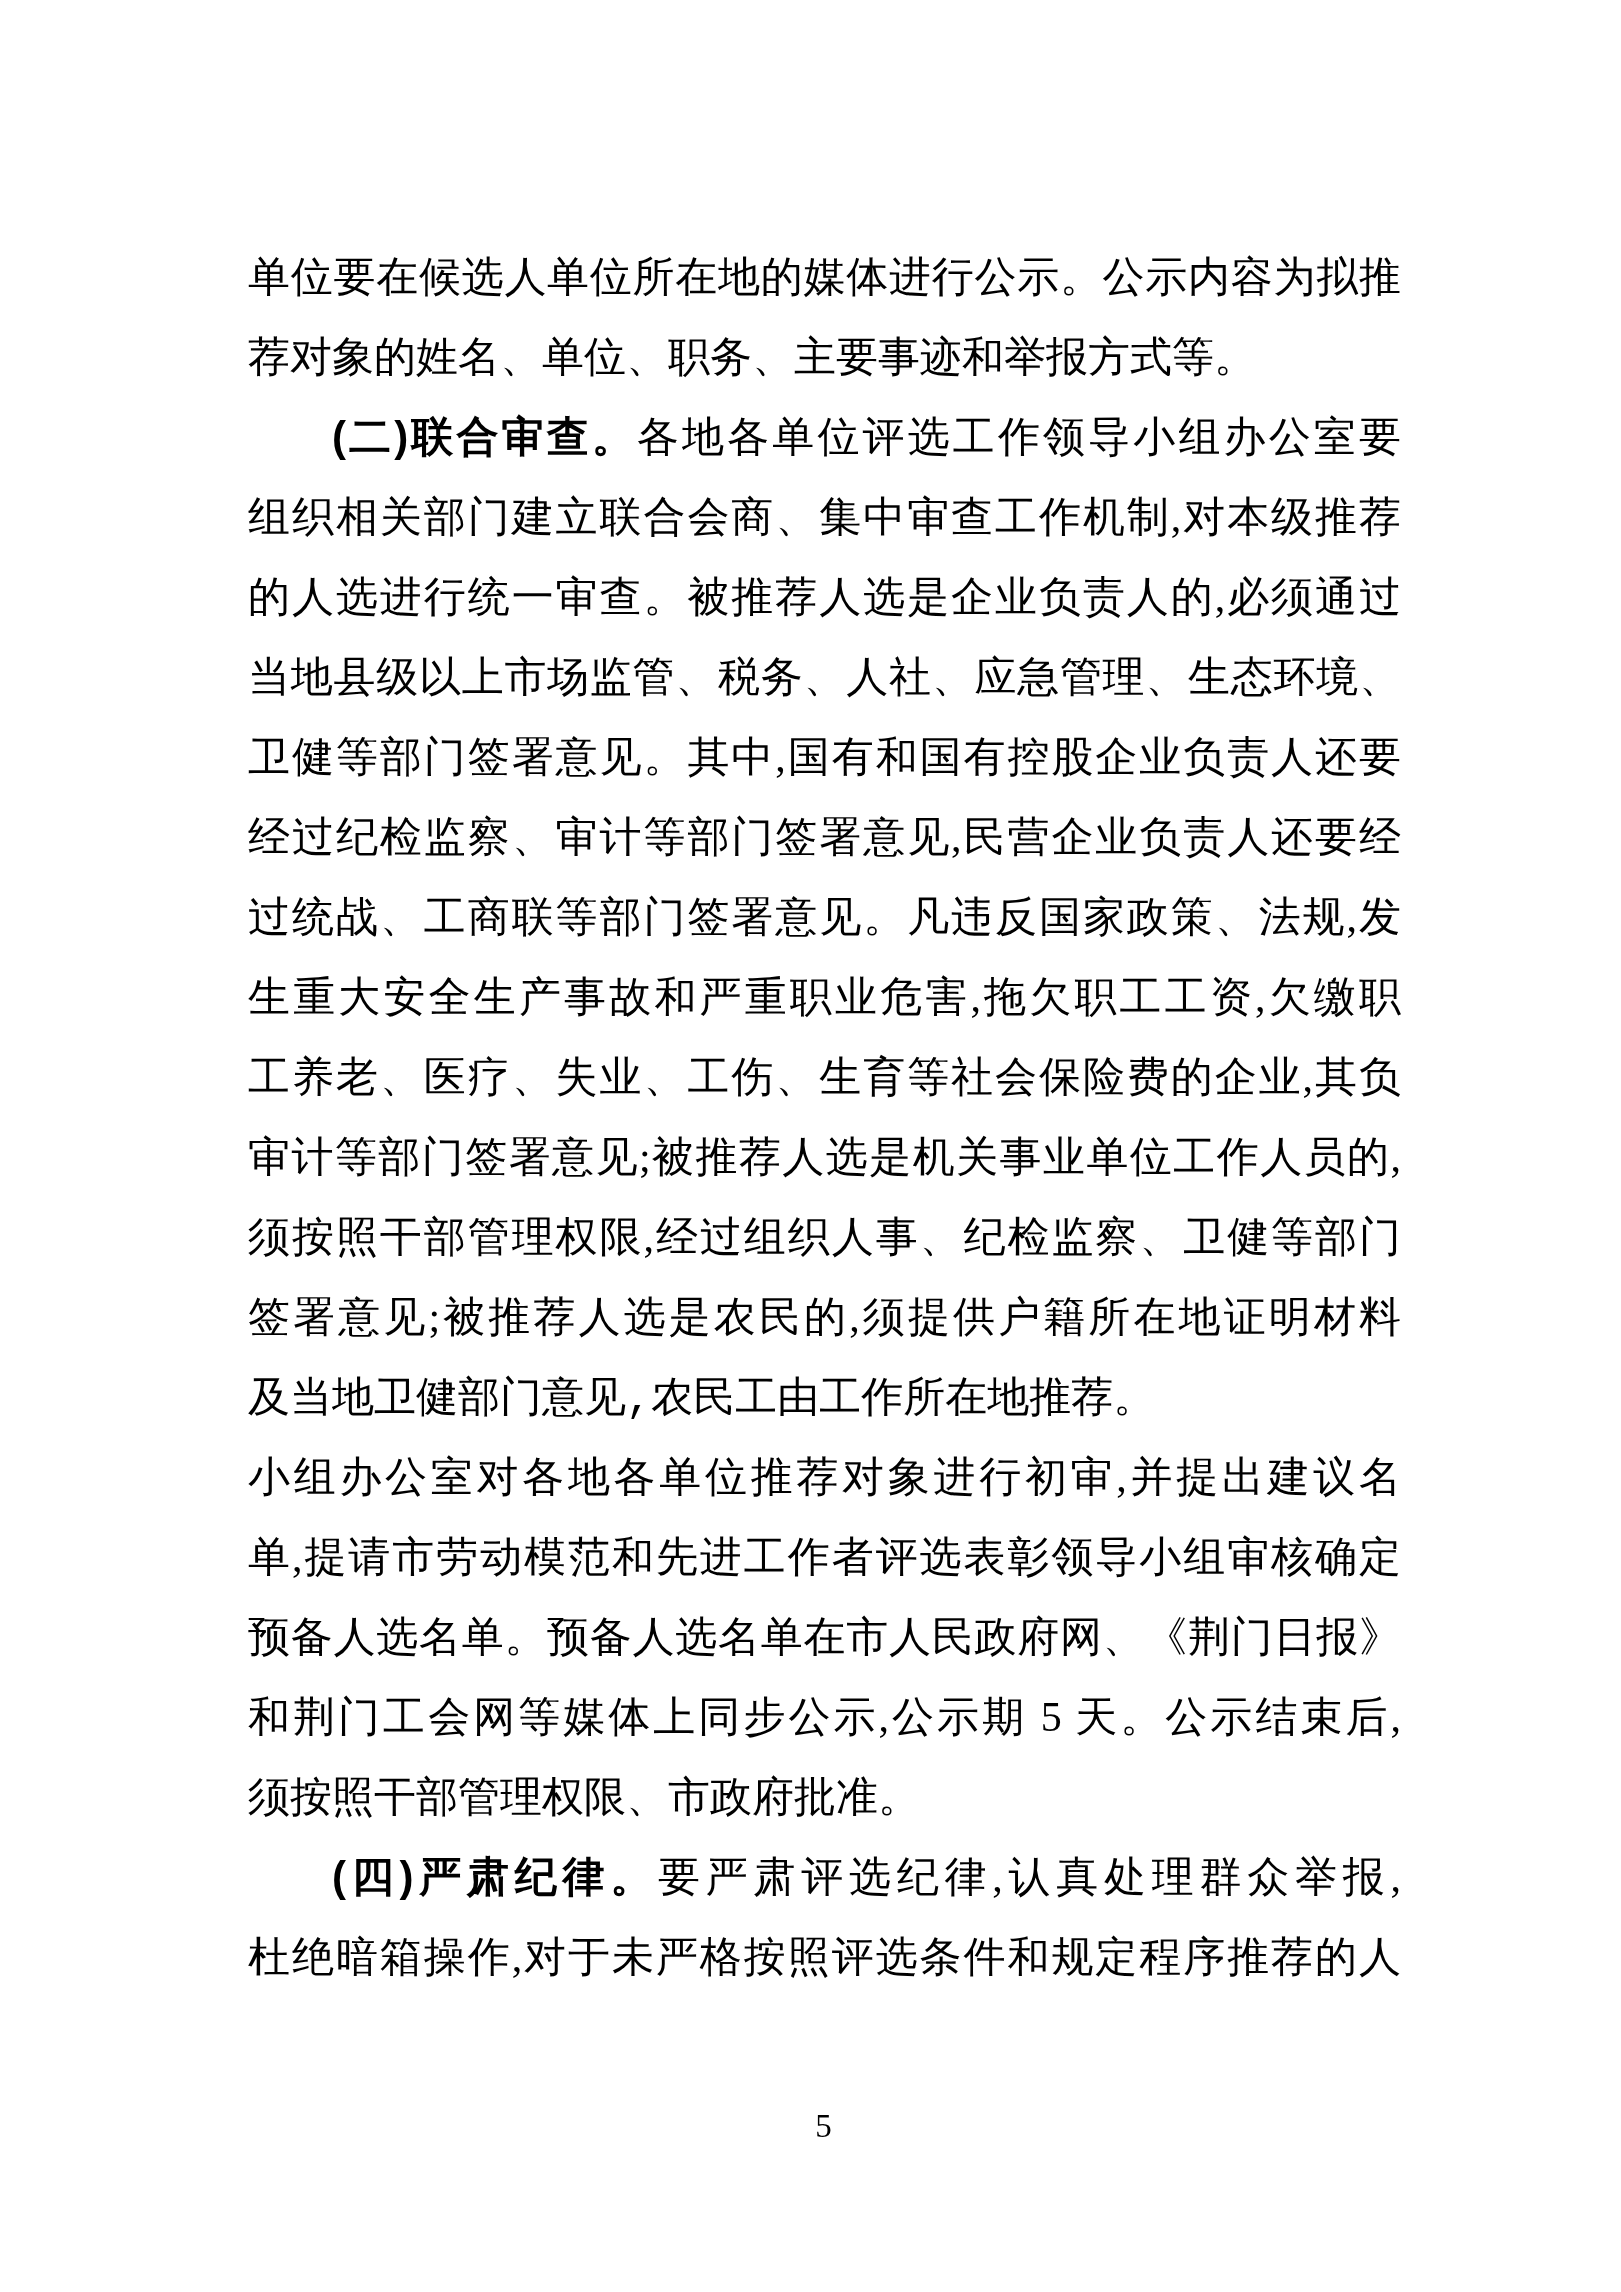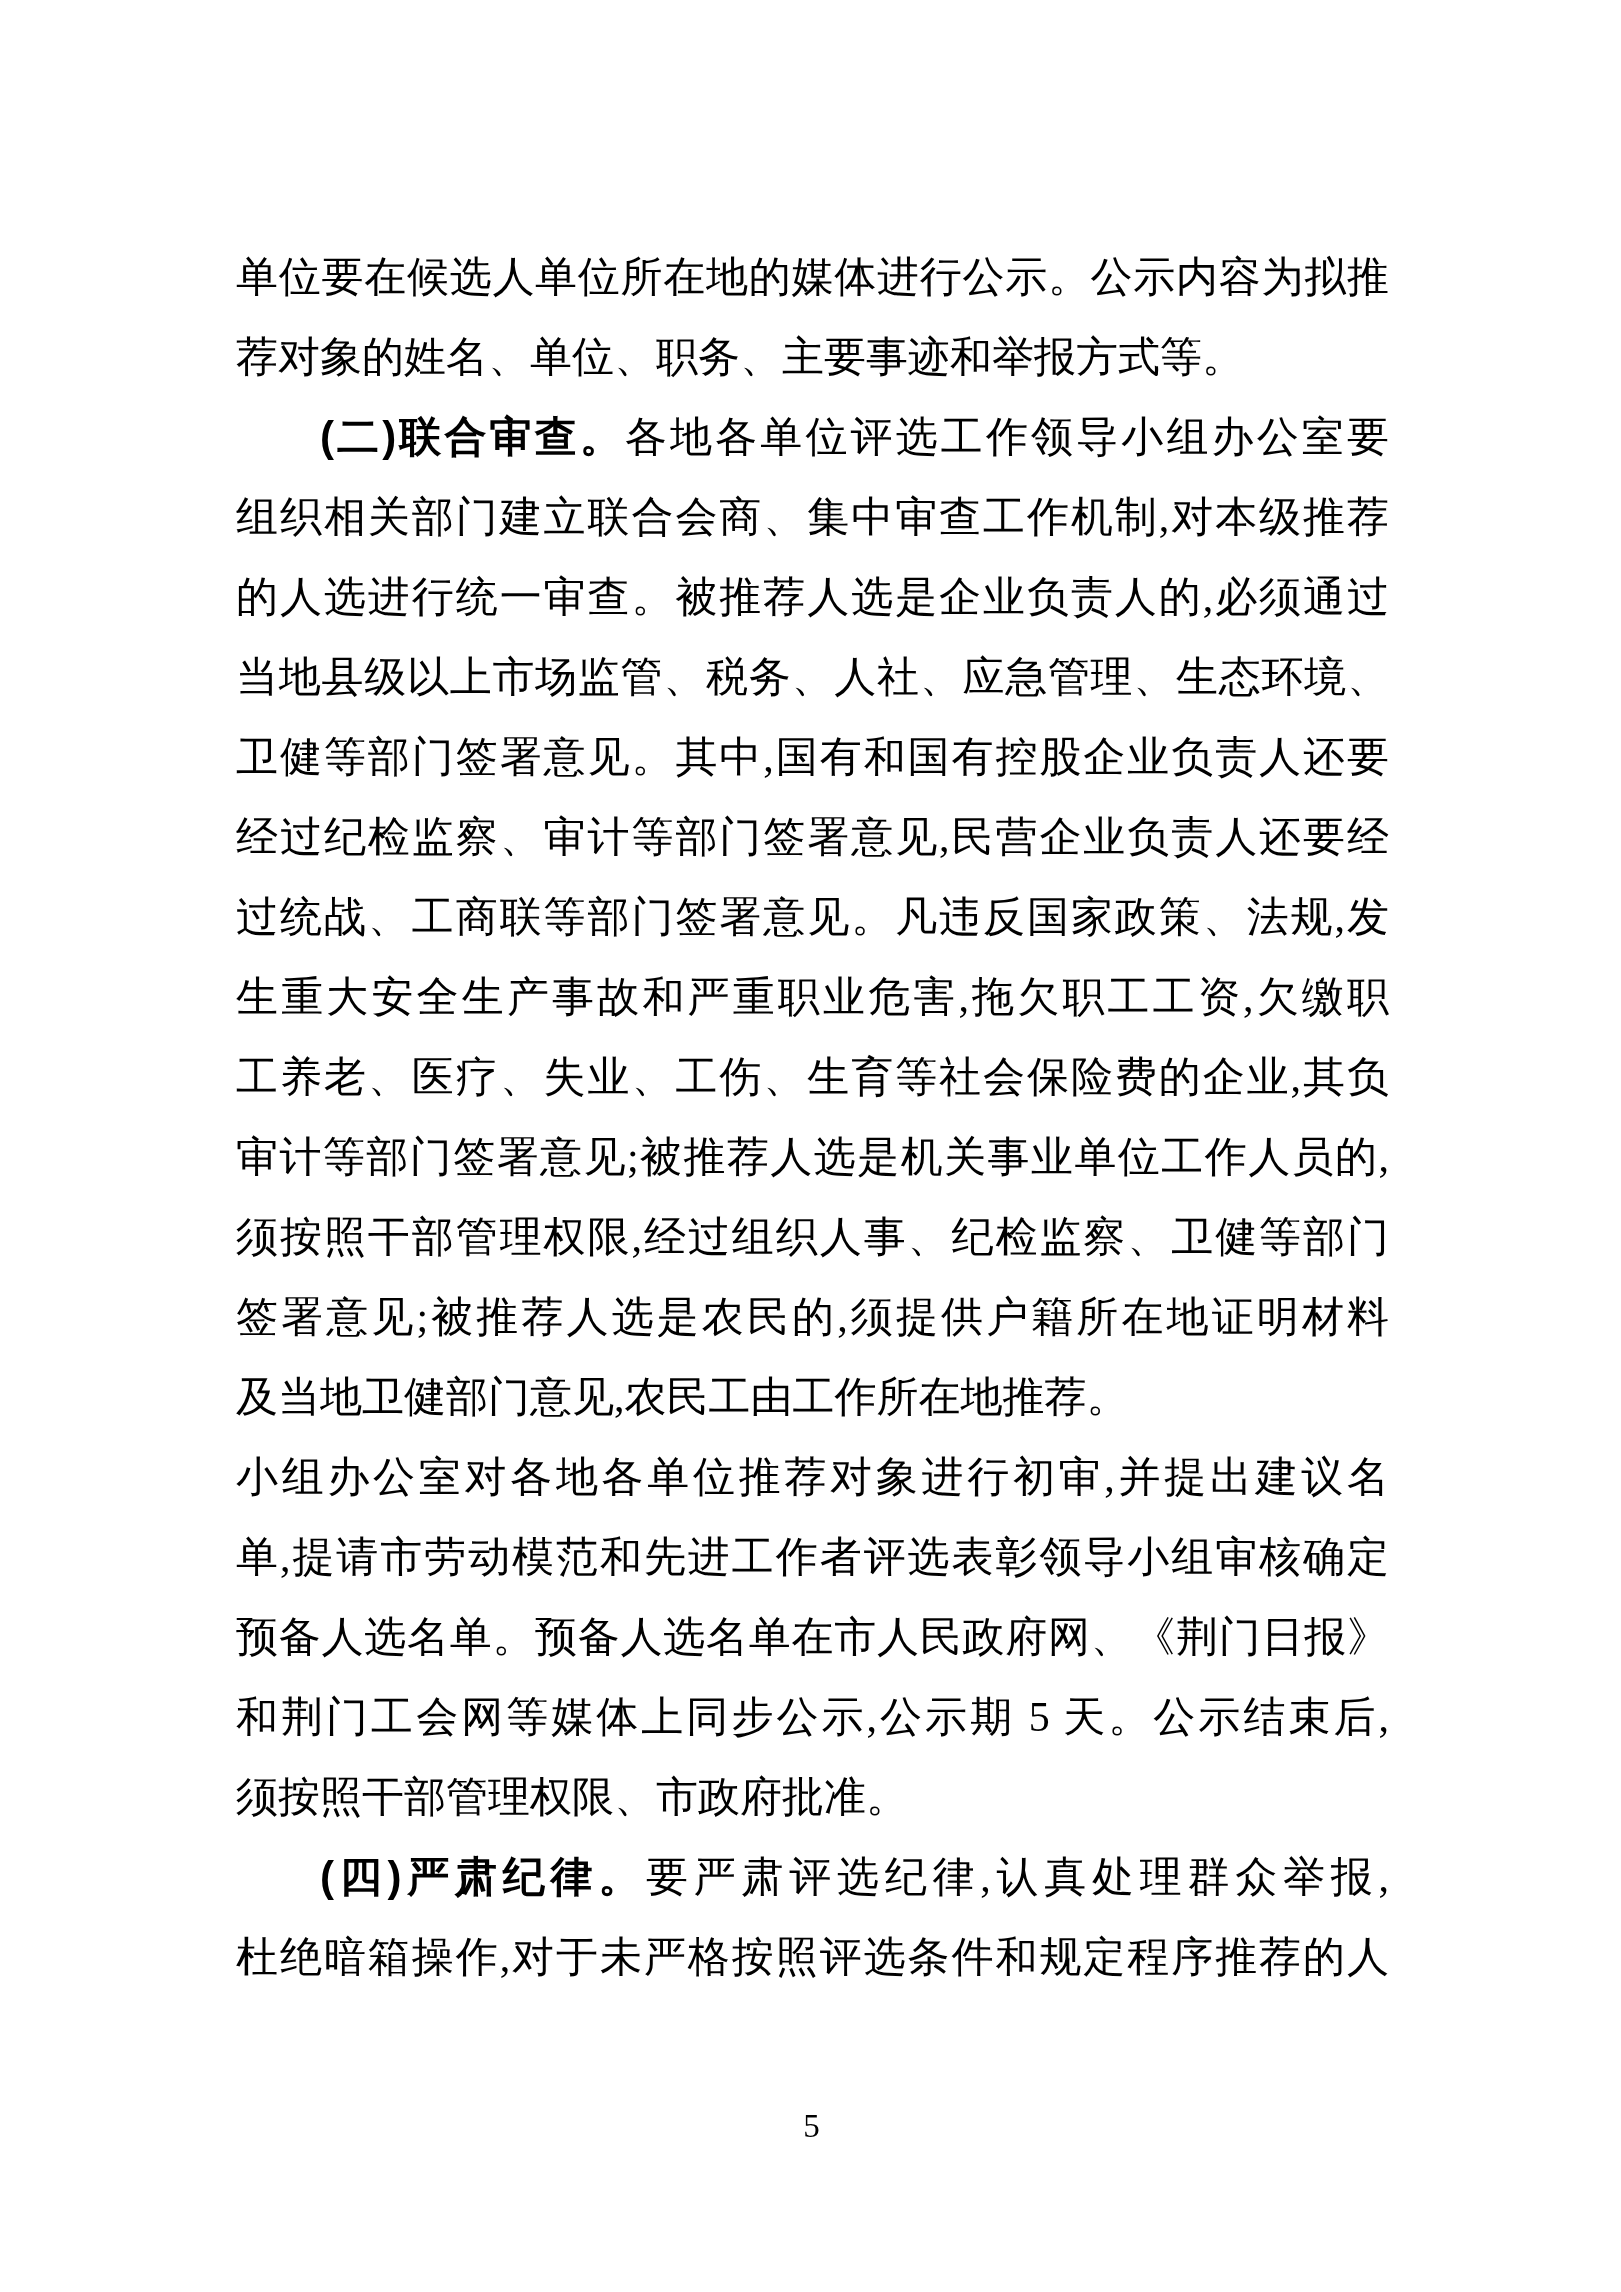--- a/index.html
+++ b/index.html
@@ -10,21 +10,21 @@
   body {
     width: 1621px;
     height: 2293px;
     position: relative;
     font-family: "Liberation Serif", "DejaVu Serif", serif;
     color: #000000;
     overflow: hidden;
   }
   .page {
     position: absolute;
-    left: 1px;
+    left: 13px;
     top: 0;
     width: 1552px;
     height: 2293px;
     background: #ffffff;
   }
   .content {
     position: absolute;
     left: 235px;
     top: 237px;
     width: 1153px;
@@ -34,20 +34,21 @@
     line-height: 80px;
     font-size: 42px;
     white-space: nowrap;
     text-align: justify;
     text-align-last: justify;
     letter-spacing: 0;
   }
   .line.short {
     text-align: left;
     text-align-last: left;
+    font-family: Liberation Mono, monospace;
   }
   .line.indent {
     text-indent: 84px;
   }
   .hd {
     font-weight: bold;
     font-family: "Liberation Sans", "DejaVu Sans", sans-serif;
   }
   .pagenum {
     position: absolute;

